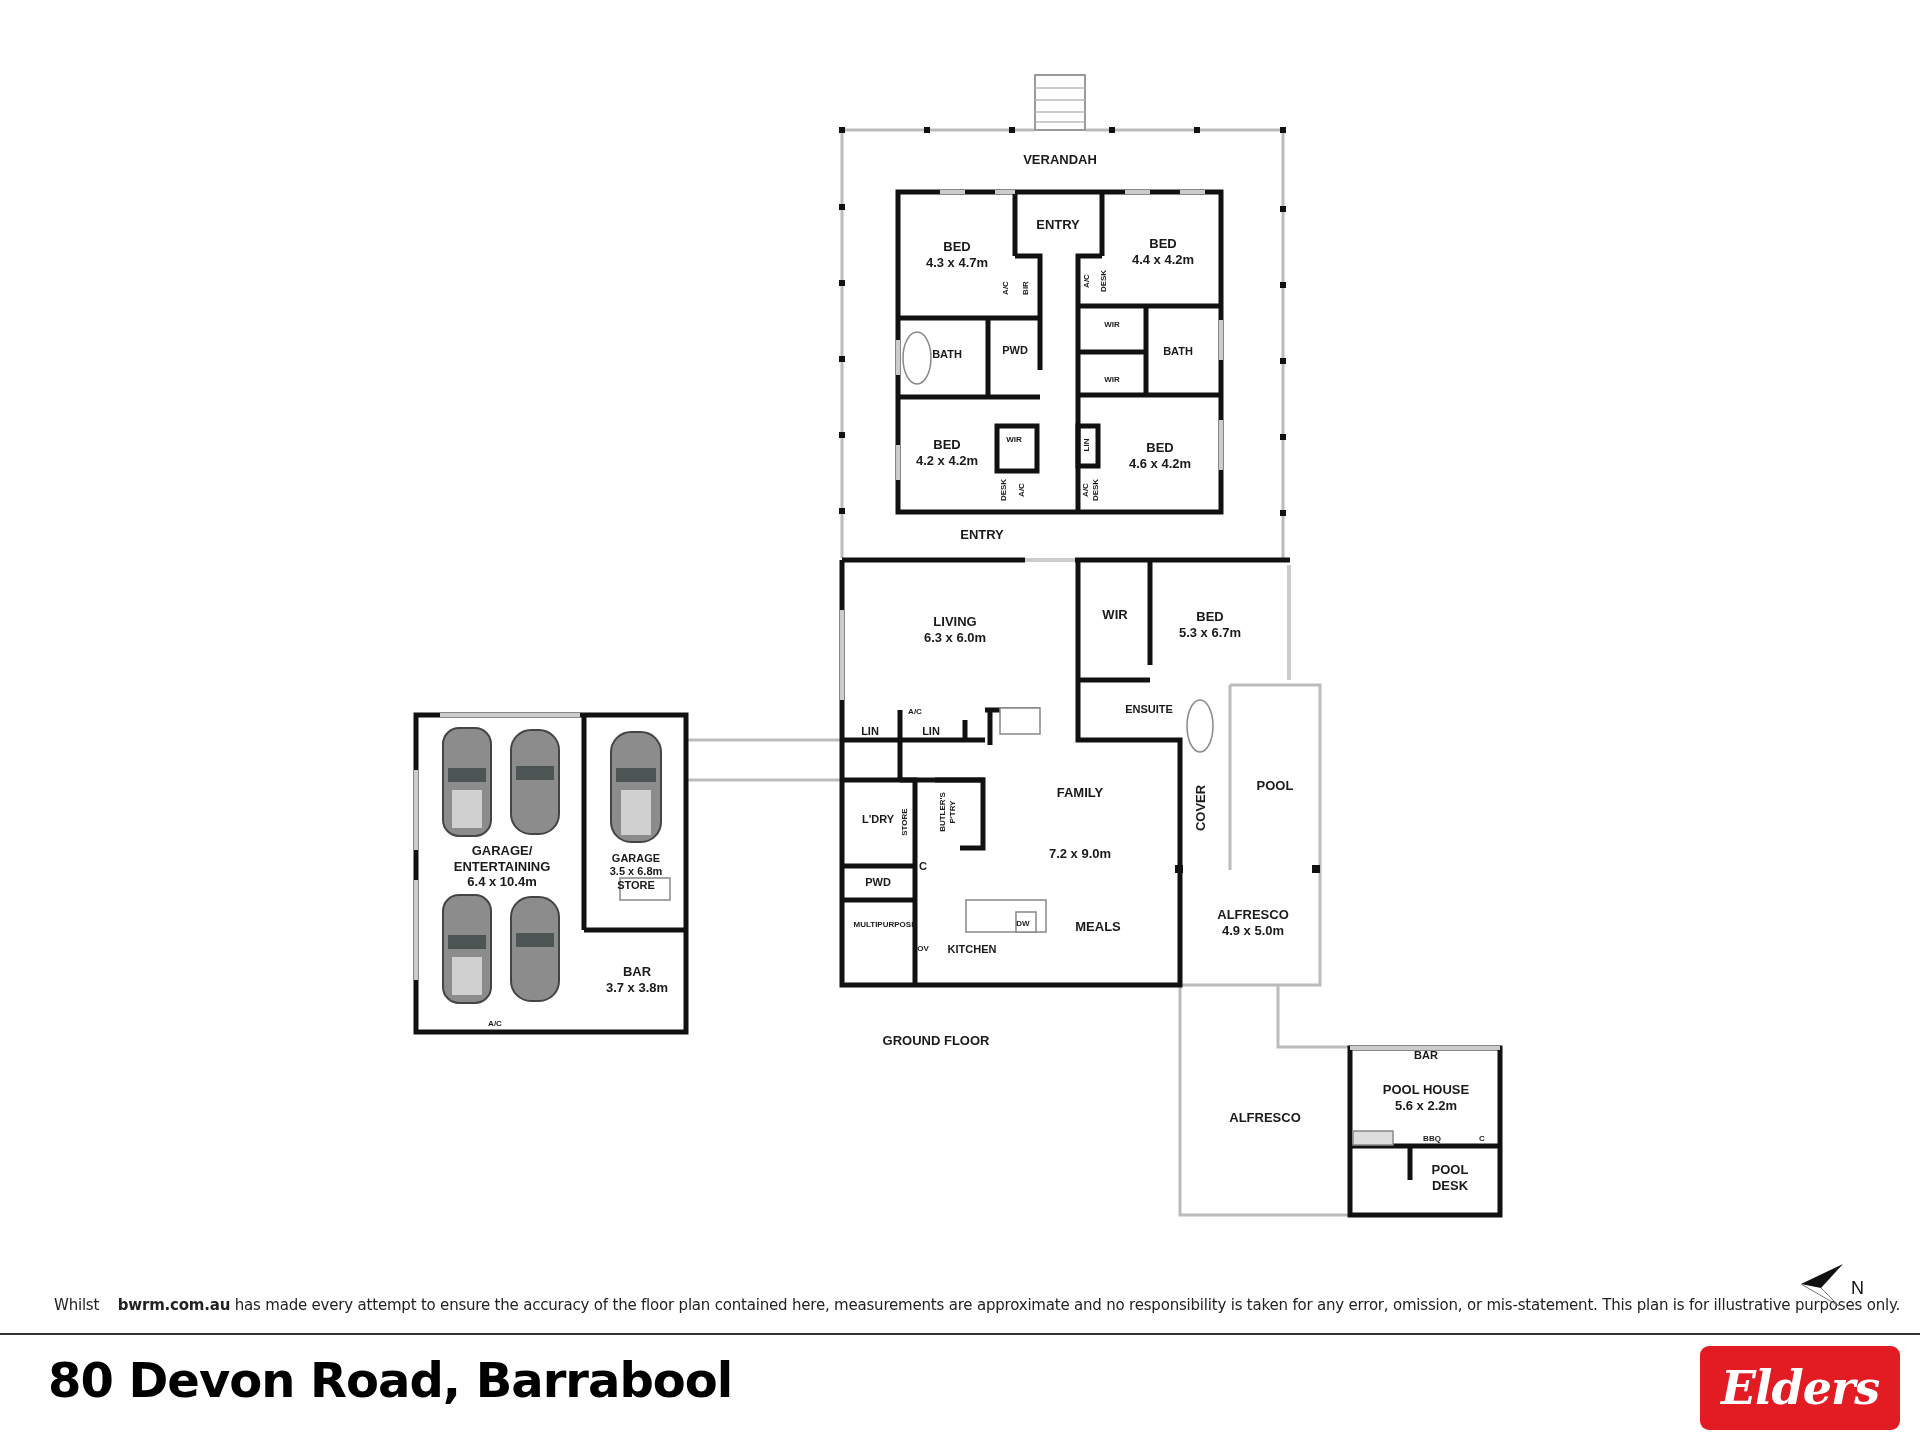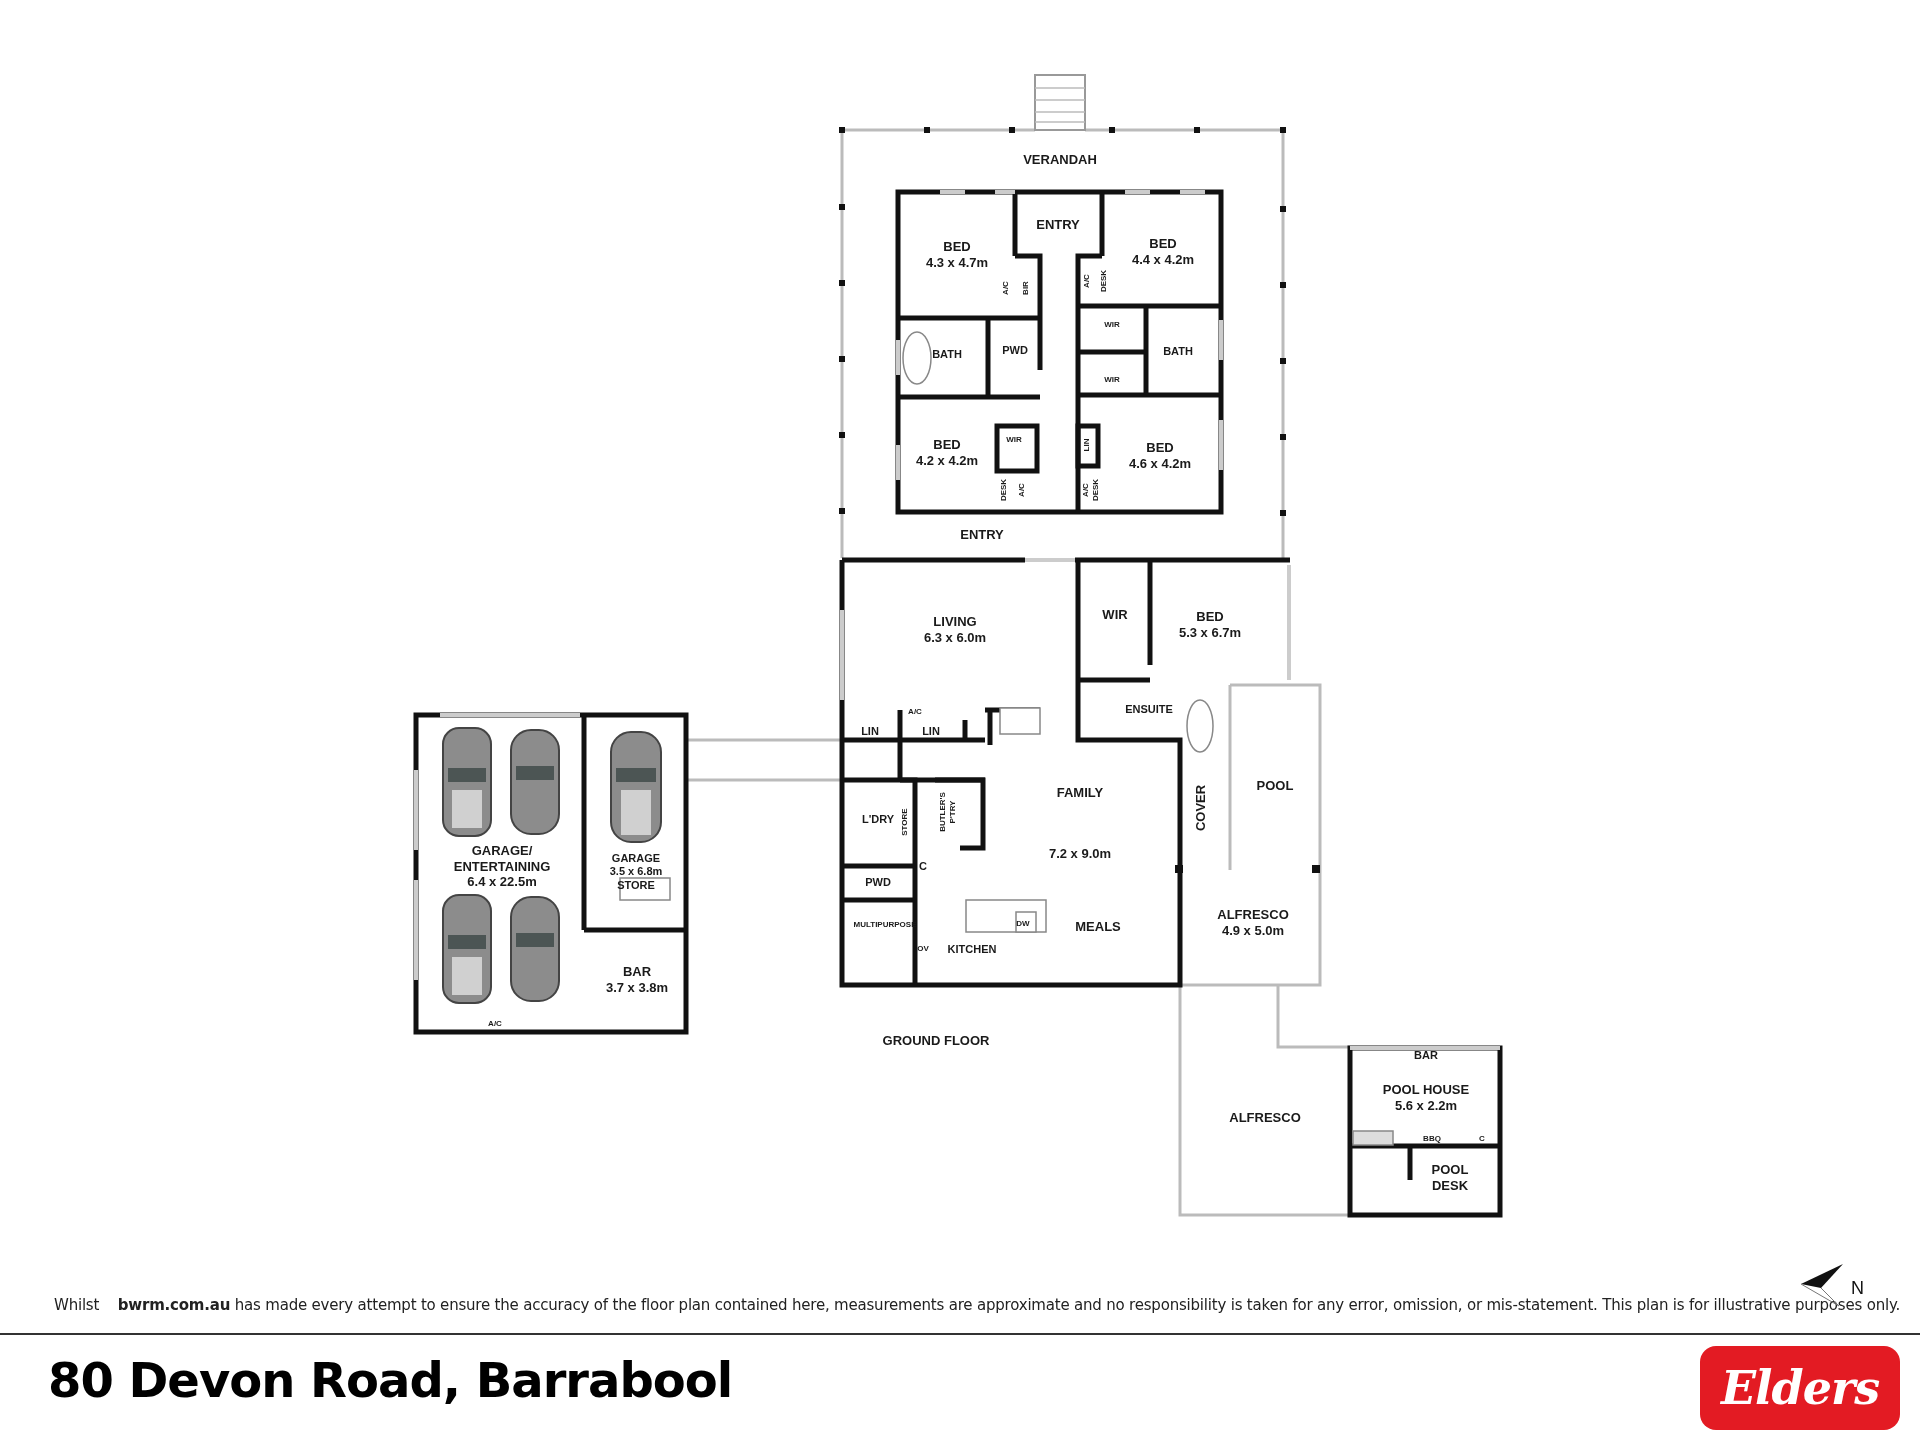--- a/index.html
+++ b/index.html
@@ -9,21 +9,21 @@
   .lbl .n{display:block;}
   .lbl .d{display:block;}
   .md{font-size:13px;}
   .sm{font-size:11px;}
   .xs{font-size:8px;}
   .v{transform:translate(-50%,-50%) rotate(-90deg);}
   .disclaimer{position:absolute;left:54px;top:1296px;font-size:15px;color:#222;font-family:"DejaVu Sans",sans-serif;letter-spacing:-0.2px;white-space:nowrap;}
   .disclaimer b{font-weight:bold;margin-left:14px;}
   .rule{position:absolute;left:0;top:1333px;width:1920px;height:2px;background:#333;}
   .address{position:absolute;left:48px;top:1352px;font-size:48px;font-weight:bold;font-family:"DejaVu Sans",sans-serif;letter-spacing:-1px;color:#000;white-space:nowrap;}
-  .logo{position:absolute;left:1700px;top:1346px;width:200px;height:84px;background:#e31b23;border-radius:16px;display:flex;align-items:center;justify-content:center;}
+  .logo{position:absolute;left:1700px;top:1346px;width:200px;height:84px;background:#e31b23;border-radius:9px;display:flex;align-items:center;justify-content:center;}
   .logo span{color:#fff;font-family:"DejaVu Serif",serif;font-style:italic;font-weight:bold;font-size:46px;letter-spacing:-1px;}
   .compass{position:absolute;left:1795px;top:1262px;width:80px;height:50px;}
 </style>
 </head>
 <body>
 
 <div class="plan">
   <svg width="1920" height="1320" viewBox="0 0 1920 1320" xmlns="http://www.w3.org/2000/svg">
     <g fill="none" stroke="#bbb" stroke-width="3">
 
@@ -246,21 +246,21 @@
   <div class="lbl xs" style="left:1432px;top:1139px"><span>BBQ</span></div>
   <div class="lbl xs" style="left:1482px;top:1139px"><span>C</span></div>
   <div class="lbl md" style="left:1450px;top:1178px">
       <span class="n">POOL</span>
       <span class="n">DESK</span>
     </div>
 
   <div class="lbl md" style="left:502px;top:866px">
       <span class="n">GARAGE/</span>
       <span class="n">ENTERTAINING</span>
-      <span class="d">6.4 x 22.5m</span>
+      <span class="d">6.4 x 10.4m</span>
     </div>
   <div class="lbl sm" style="left:636px;top:865px">
       <span class="n">GARAGE</span>
       <span class="d">3.5 x 6.8m</span>
     </div>
   <div class="lbl sm" style="left:636px;top:886px"><span>STORE</span></div>
   <div class="lbl md" style="left:637px;top:980px">
       <span class="n">BAR</span>
       <span class="d">3.7 x 3.8m</span>
     </div>

